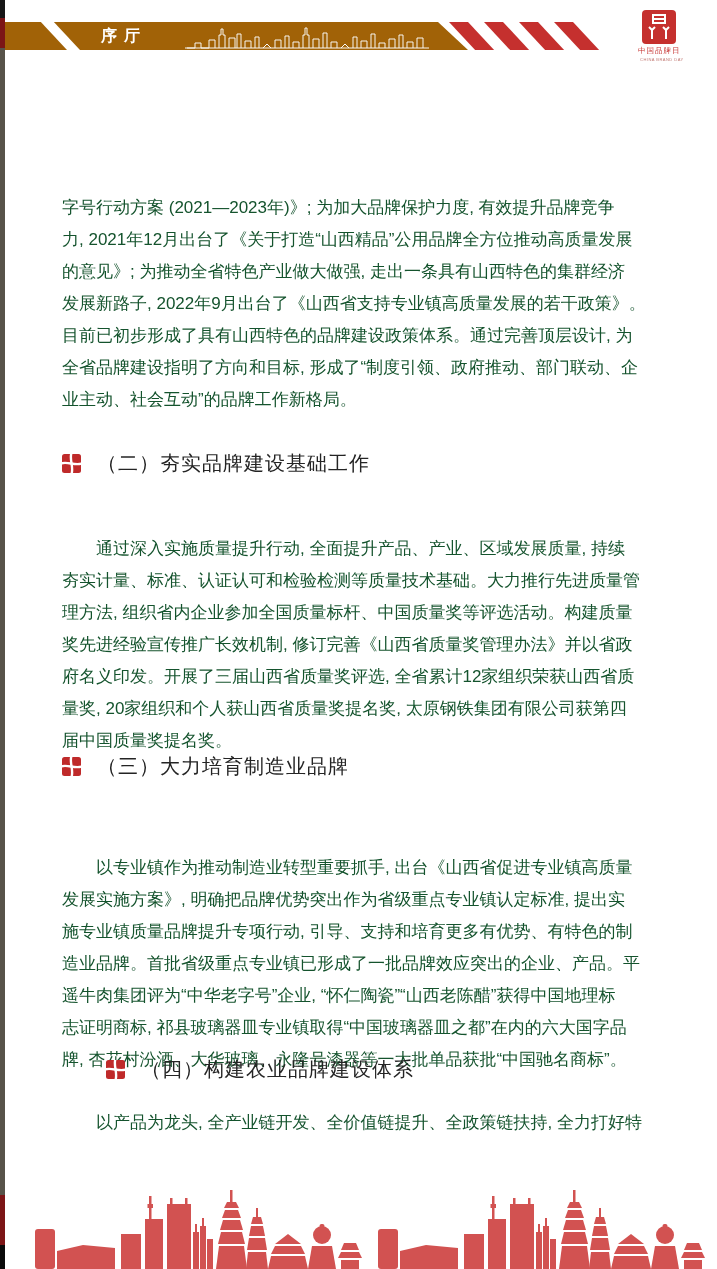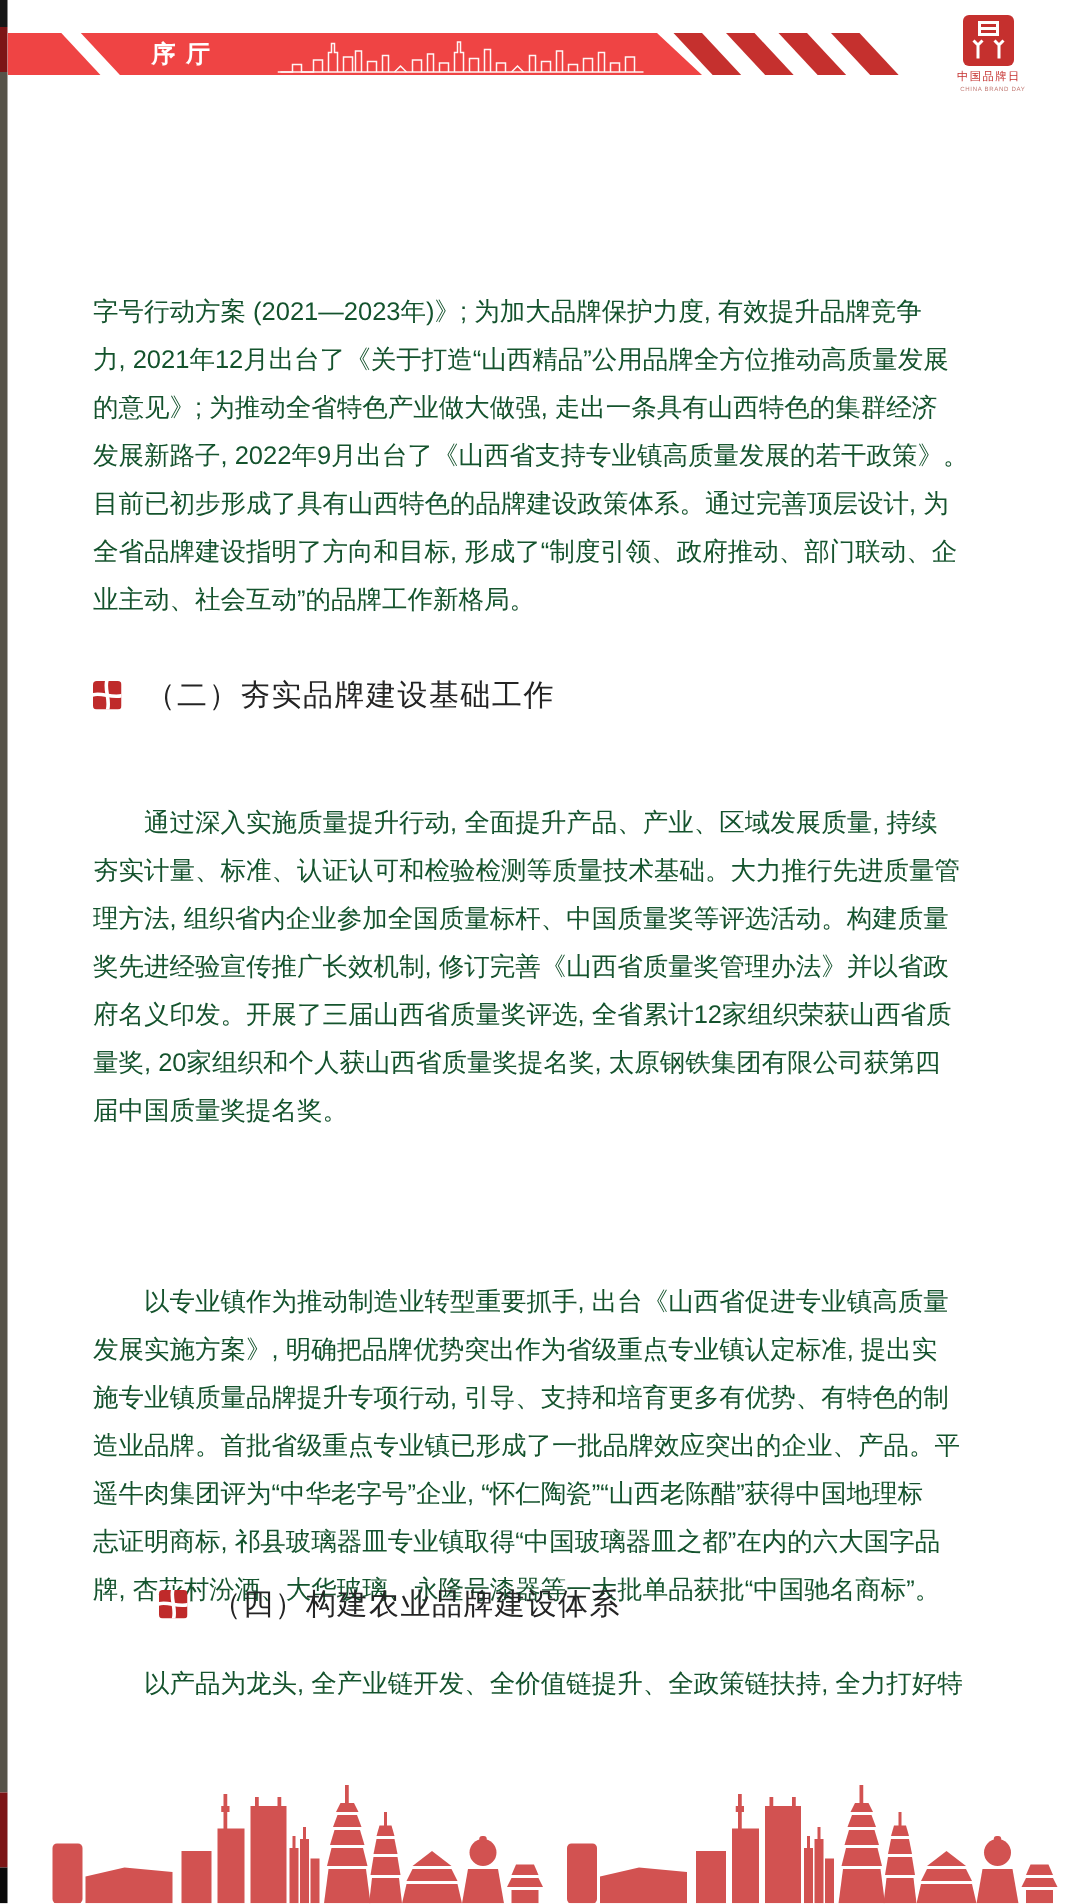--- a/index.html
+++ b/index.html
@@ -12,21 +12,21 @@
   .edge-seg{position:absolute;left:0;width:5px;}
   .edge-black-top{top:0;height:18px;background:#161616;}
   .edge-red-top{top:18px;height:30px;background:#7c1516;}
   .edge-gray{top:48px;height:1147px;background:#575349;}
   .edge-red-bottom{top:1195px;height:50px;background:#7c1516;}
   .edge-black-bottom{top:1245px;height:24px;background:#0a0a0a;}
 
   
   .band{position:absolute;left:5px;top:22px;height:28px;width:650px;}
   .band-main{
-    position:absolute;left:0;top:0;height:28px;width:470px;background:#ef4444;
+    position:absolute;left:0;top:0;height:28px;width:470px;background:#a16207;
     clip-path:polygon(0 0,433px 0,463px 100%,0 100%);
   }
   .band-gap{
     position:absolute;left:34px;top:-2px;width:13px;height:32px;background:#ffffff;
     transform:skewX(43deg);transform-origin:top left;
   }
   .band-title{
     position:absolute;left:96px;top:4px;color:#ffffff;font-weight:bold;
     font-size:16px;letter-spacing:7px;font-family:"Liberation Serif","DejaVu Serif",serif;
   }
@@ -142,20 +142,30 @@
     <span class="h-title">（二）夯实品牌建设基础工作</span>
   </h2>
   <p class="para p-s2">　　通过深入实施质量提升行动, 全面提升产品、产业、区域发展质量, 持续
 夯实计量、标准、认证认可和检验检测等质量技术基础。大力推行先进质量管
 理方法, 组织省内企业参加全国质量标杆、中国质量奖等评选活动。构建质量
 奖先进经验宣传推广长效机制, 修订完善《山西省质量奖管理办法》并以省政
 府名义印发。开展了三届山西省质量奖评选, 全省累计12家组织荣获山西省质
 量奖, 20家组织和个人获山西省质量奖提名奖, 太原钢铁集团有限公司获第四
 届中国质量奖提名奖。</p>
 
+  <h2 class="heading h-s3">
+    <svg class="marker" width="19" height="19" viewBox="0 0 19 19">
+      <rect x="0" y="0" width="19" height="19" rx="2.5" fill="#bf2a2a"></rect>
+      <g stroke="#ffffff" stroke-width="2.4" fill="none">
+        <path d="M9.5 -1 C7 5 12 13 9.5 20"></path>
+        <path d="M-1 9.5 C5 7 13 12 20 9.5"></path>
+      </g>
+    </svg>
+    <span class="h-title">（三）大力培育制造业品牌</span>
+  </h2>
   <p class="para p-s3">　　以专业镇作为推动制造业转型重要抓手, 出台《山西省促进专业镇高质量
 发展实施方案》, 明确把品牌优势突出作为省级重点专业镇认定标准, 提出实
 施专业镇质量品牌提升专项行动, 引导、支持和培育更多有优势、有特色的制
 造业品牌。首批省级重点专业镇已形成了一批品牌效应突出的企业、产品。平
 遥牛肉集团评为“中华老字号”企业, “怀仁陶瓷”“山西老陈醋”获得中国地理标
 志证明商标, 祁县玻璃器皿专业镇取得“中国玻璃器皿之都”在内的六大国字品
 牌, 杏花村汾酒、大华玻璃、永隆号漆器等一大批单品获批“中国驰名商标”。</p>
 
   <h2 class="heading h-s4">
     <svg class="marker" width="19" height="19" viewBox="0 0 19 19">

